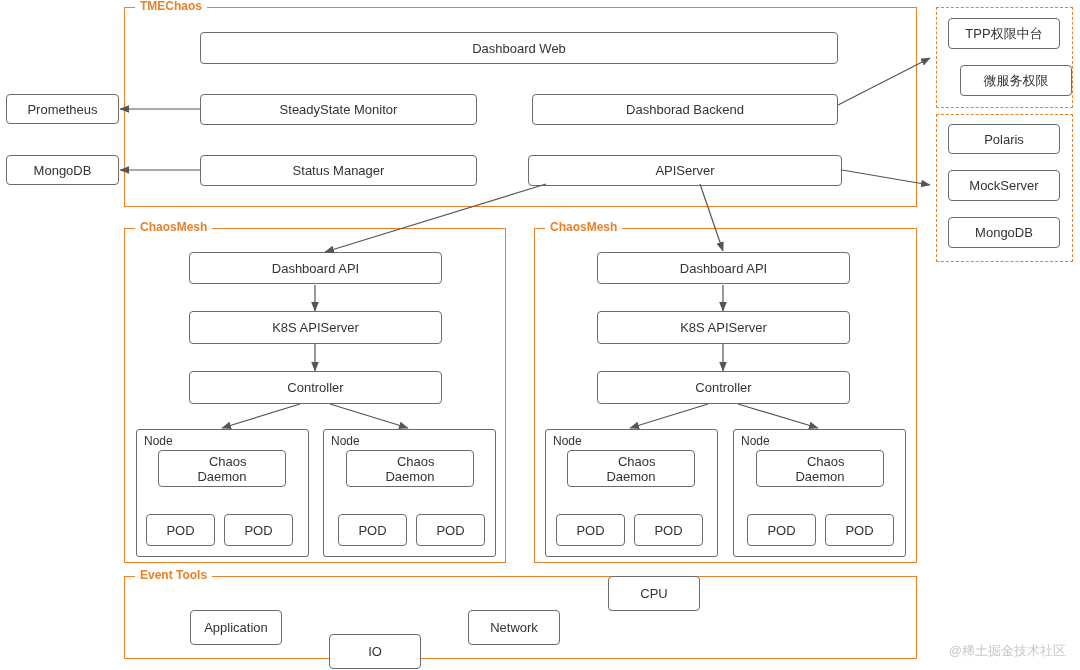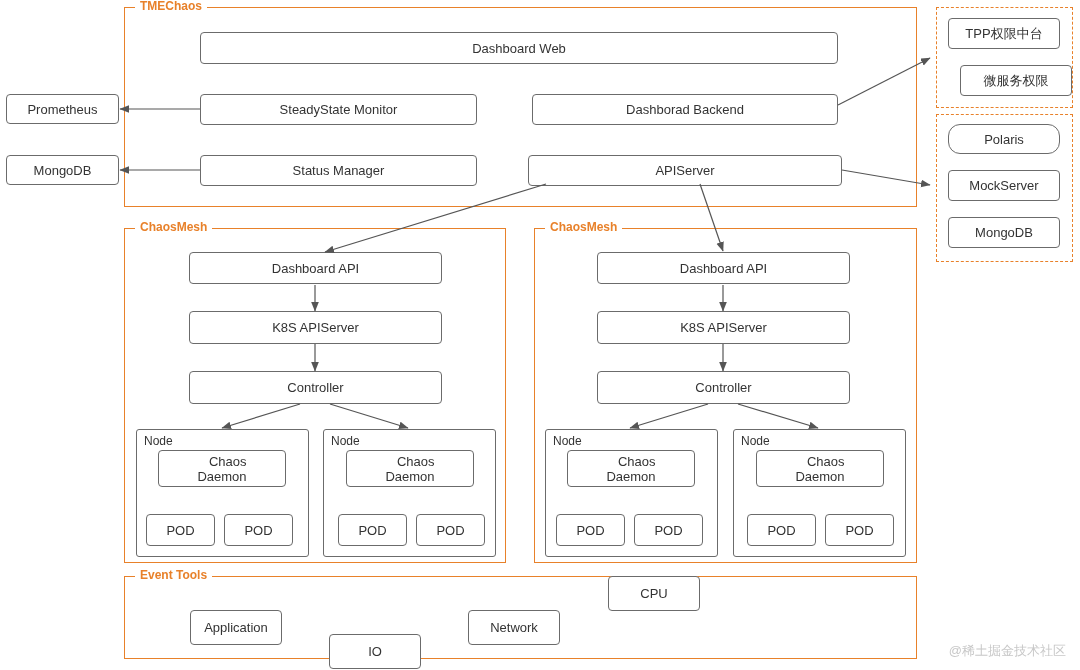--- a/index.html
+++ b/index.html
@@ -161,21 +161,21 @@
   <div class="box" style="left:948px; top:18px; width:112px; height:31px;">
     <span>TPP权限中台</span>
   </div>
   <div class="box" style="left:948px; top:65px; width:112px; height:31px;margin-left:12px;">
     <span>微服务权限</span>
   </div>
 
   <div class="group dashed" style="left:936px; top:114px; width:137px; height:148px;">
     <span class="group-label"></span>
   </div>
-  <div class="box" style="left:948px; top:124px; width:112px; height:30px;border-radius:12px;">
+  <div class="box" style="left:948px; top:124px; width:112px; height:30px;">
     <span>Polaris</span>
   </div>
   <div class="box" style="left:948px; top:170px; width:112px; height:31px;">
     <span>MockServer</span>
   </div>
   <div class="box" style="left:948px; top:217px; width:112px; height:31px;">
     <span>MongoDB</span>
   </div>
 
   <div class="group" style="left:124px; top:228px; width:382px; height:335px;">

